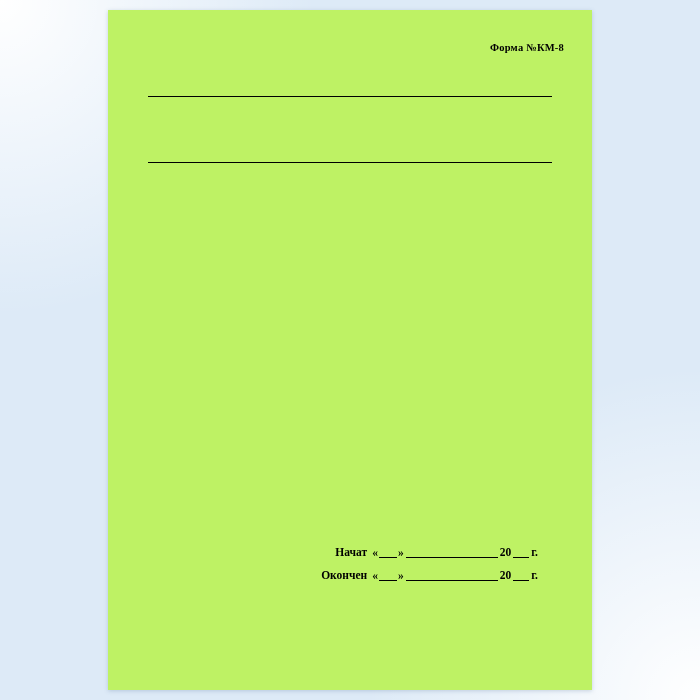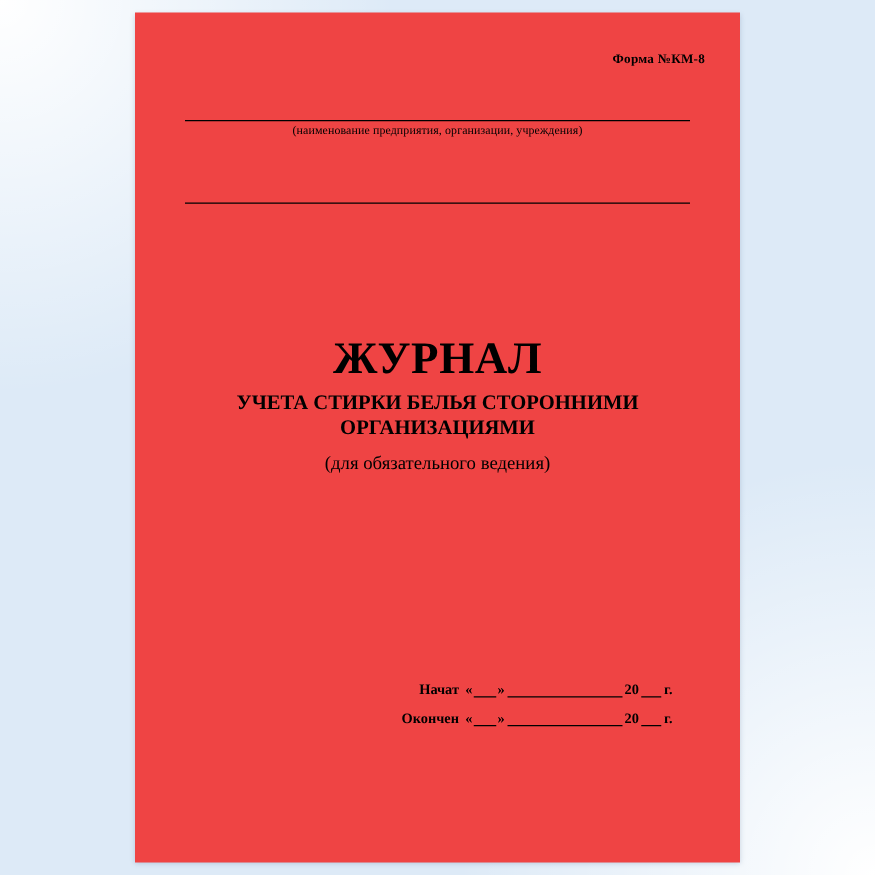--- a/index.html
+++ b/index.html
@@ -32,21 +32,21 @@
     width: 380px; height: 380px;
     background: radial-gradient(circle at 100% 100%, #ffffff 0%, rgba(255,255,255,0) 62%);
     pointer-events: none;
   }
   #page {
     position: absolute;
     left: 108px;
     top: 10px;
     width: 484px;
     height: 680px;
-    background: #ef4444;
+    background: #bef264;
     box-shadow: 0 1px 4px rgba(80,110,150,0.28);
   }
   .form-code {
     position: absolute;
     right: 28px;
     top: 32px;
     font-size: 10.5px;
     font-weight: bold;
     letter-spacing: 0.2px;
     color: #000;
@@ -146,32 +146,26 @@
 <div id="stage">
   <div id="bg-top-left"></div>
   <div id="bg-bottom-right"></div>
 
   <div id="page">
 
     <div class="form-code">Форма №КМ-8</div>
 
     <div class="rule-block" id="org-block">
       <div class="rule-line"></div>
-      <div class="rule-caption">(наименование предприятия, организации, учреждения)</div>
     </div>
 
     <div class="rule-block" id="dept-block">
       <div class="rule-line"></div>
     </div>
 
-    <div id="title-area">
-      <div class="main-title">ЖУРНАЛ</div>
-      <div class="subtitle">УЧЕТА СТИРКИ БЕЛЬЯ СТОРОННИМИ ОРГАНИЗАЦИЯМИ</div>
-      <div class="note">(для обязательного ведения)</div>
-    </div>
 
     <div id="footer-area">
       <div class="footer-row">
         <span class="footer-label">Начат</span>
         <span style="margin-left:5px;">«</span>
         <span class="q-gap"></span>
         <span>»</span>
         <span class="long-gap"></span>
         <span>20</span>
         <span class="short-gap"></span>

